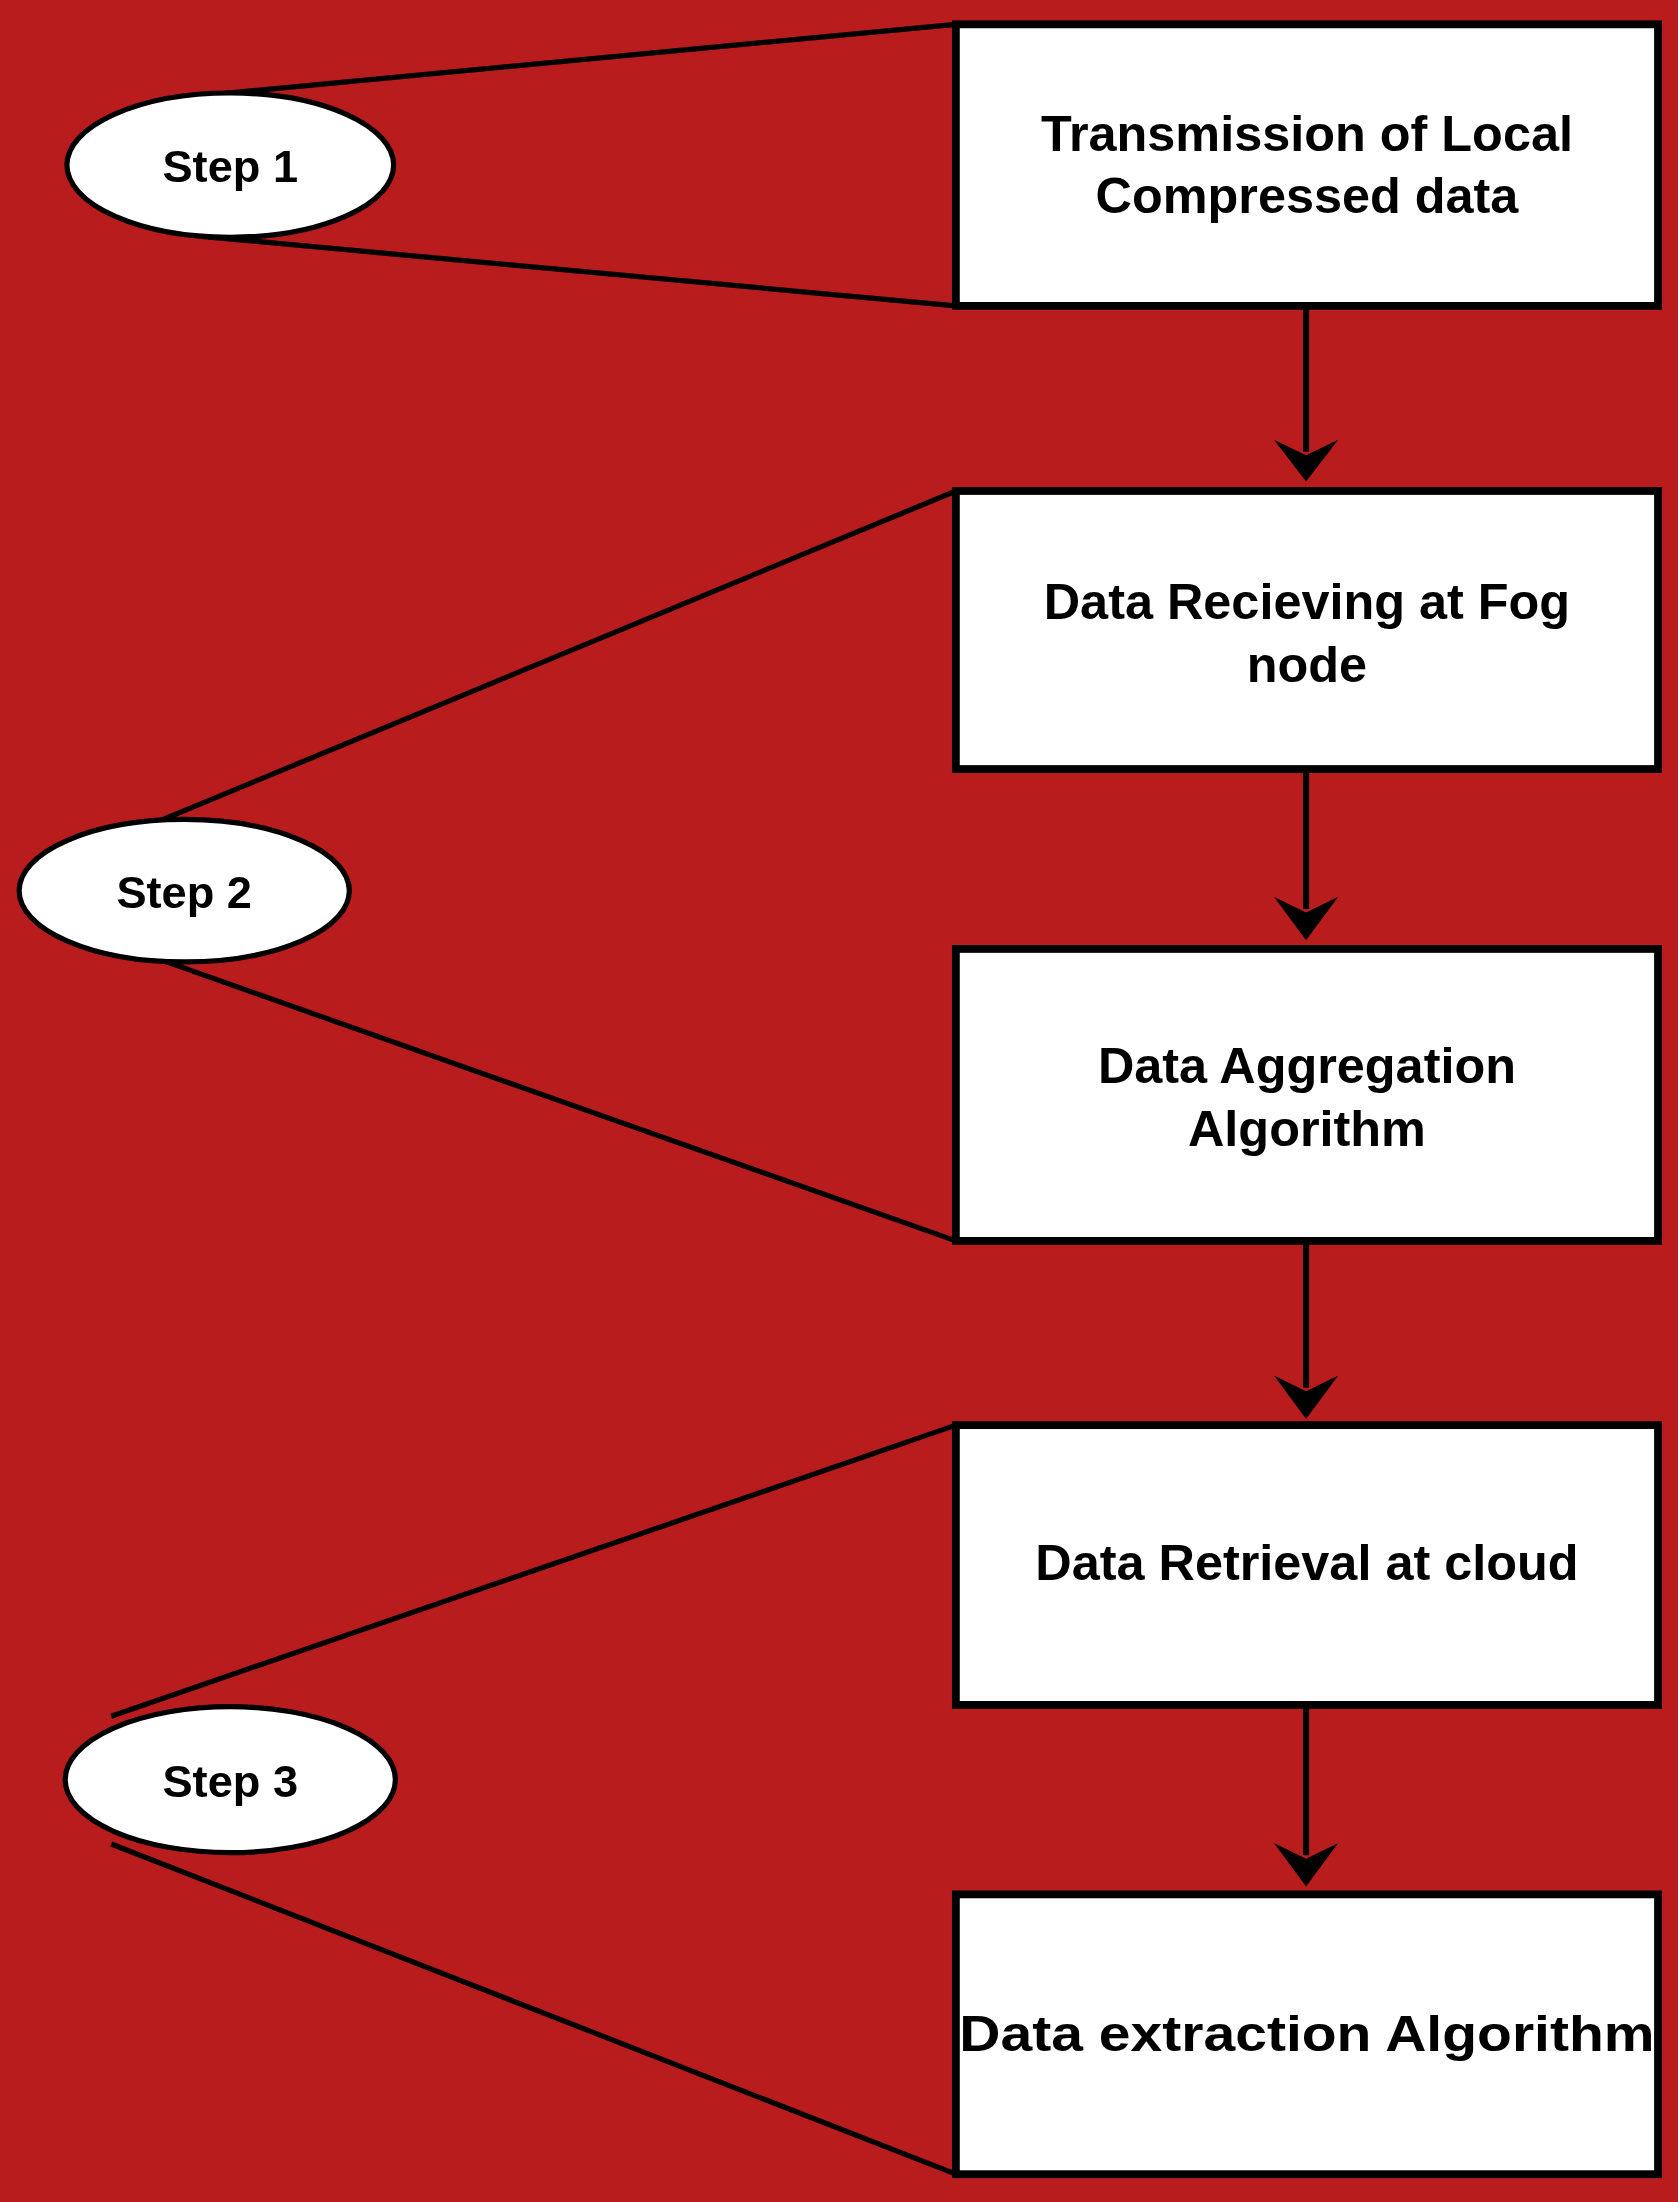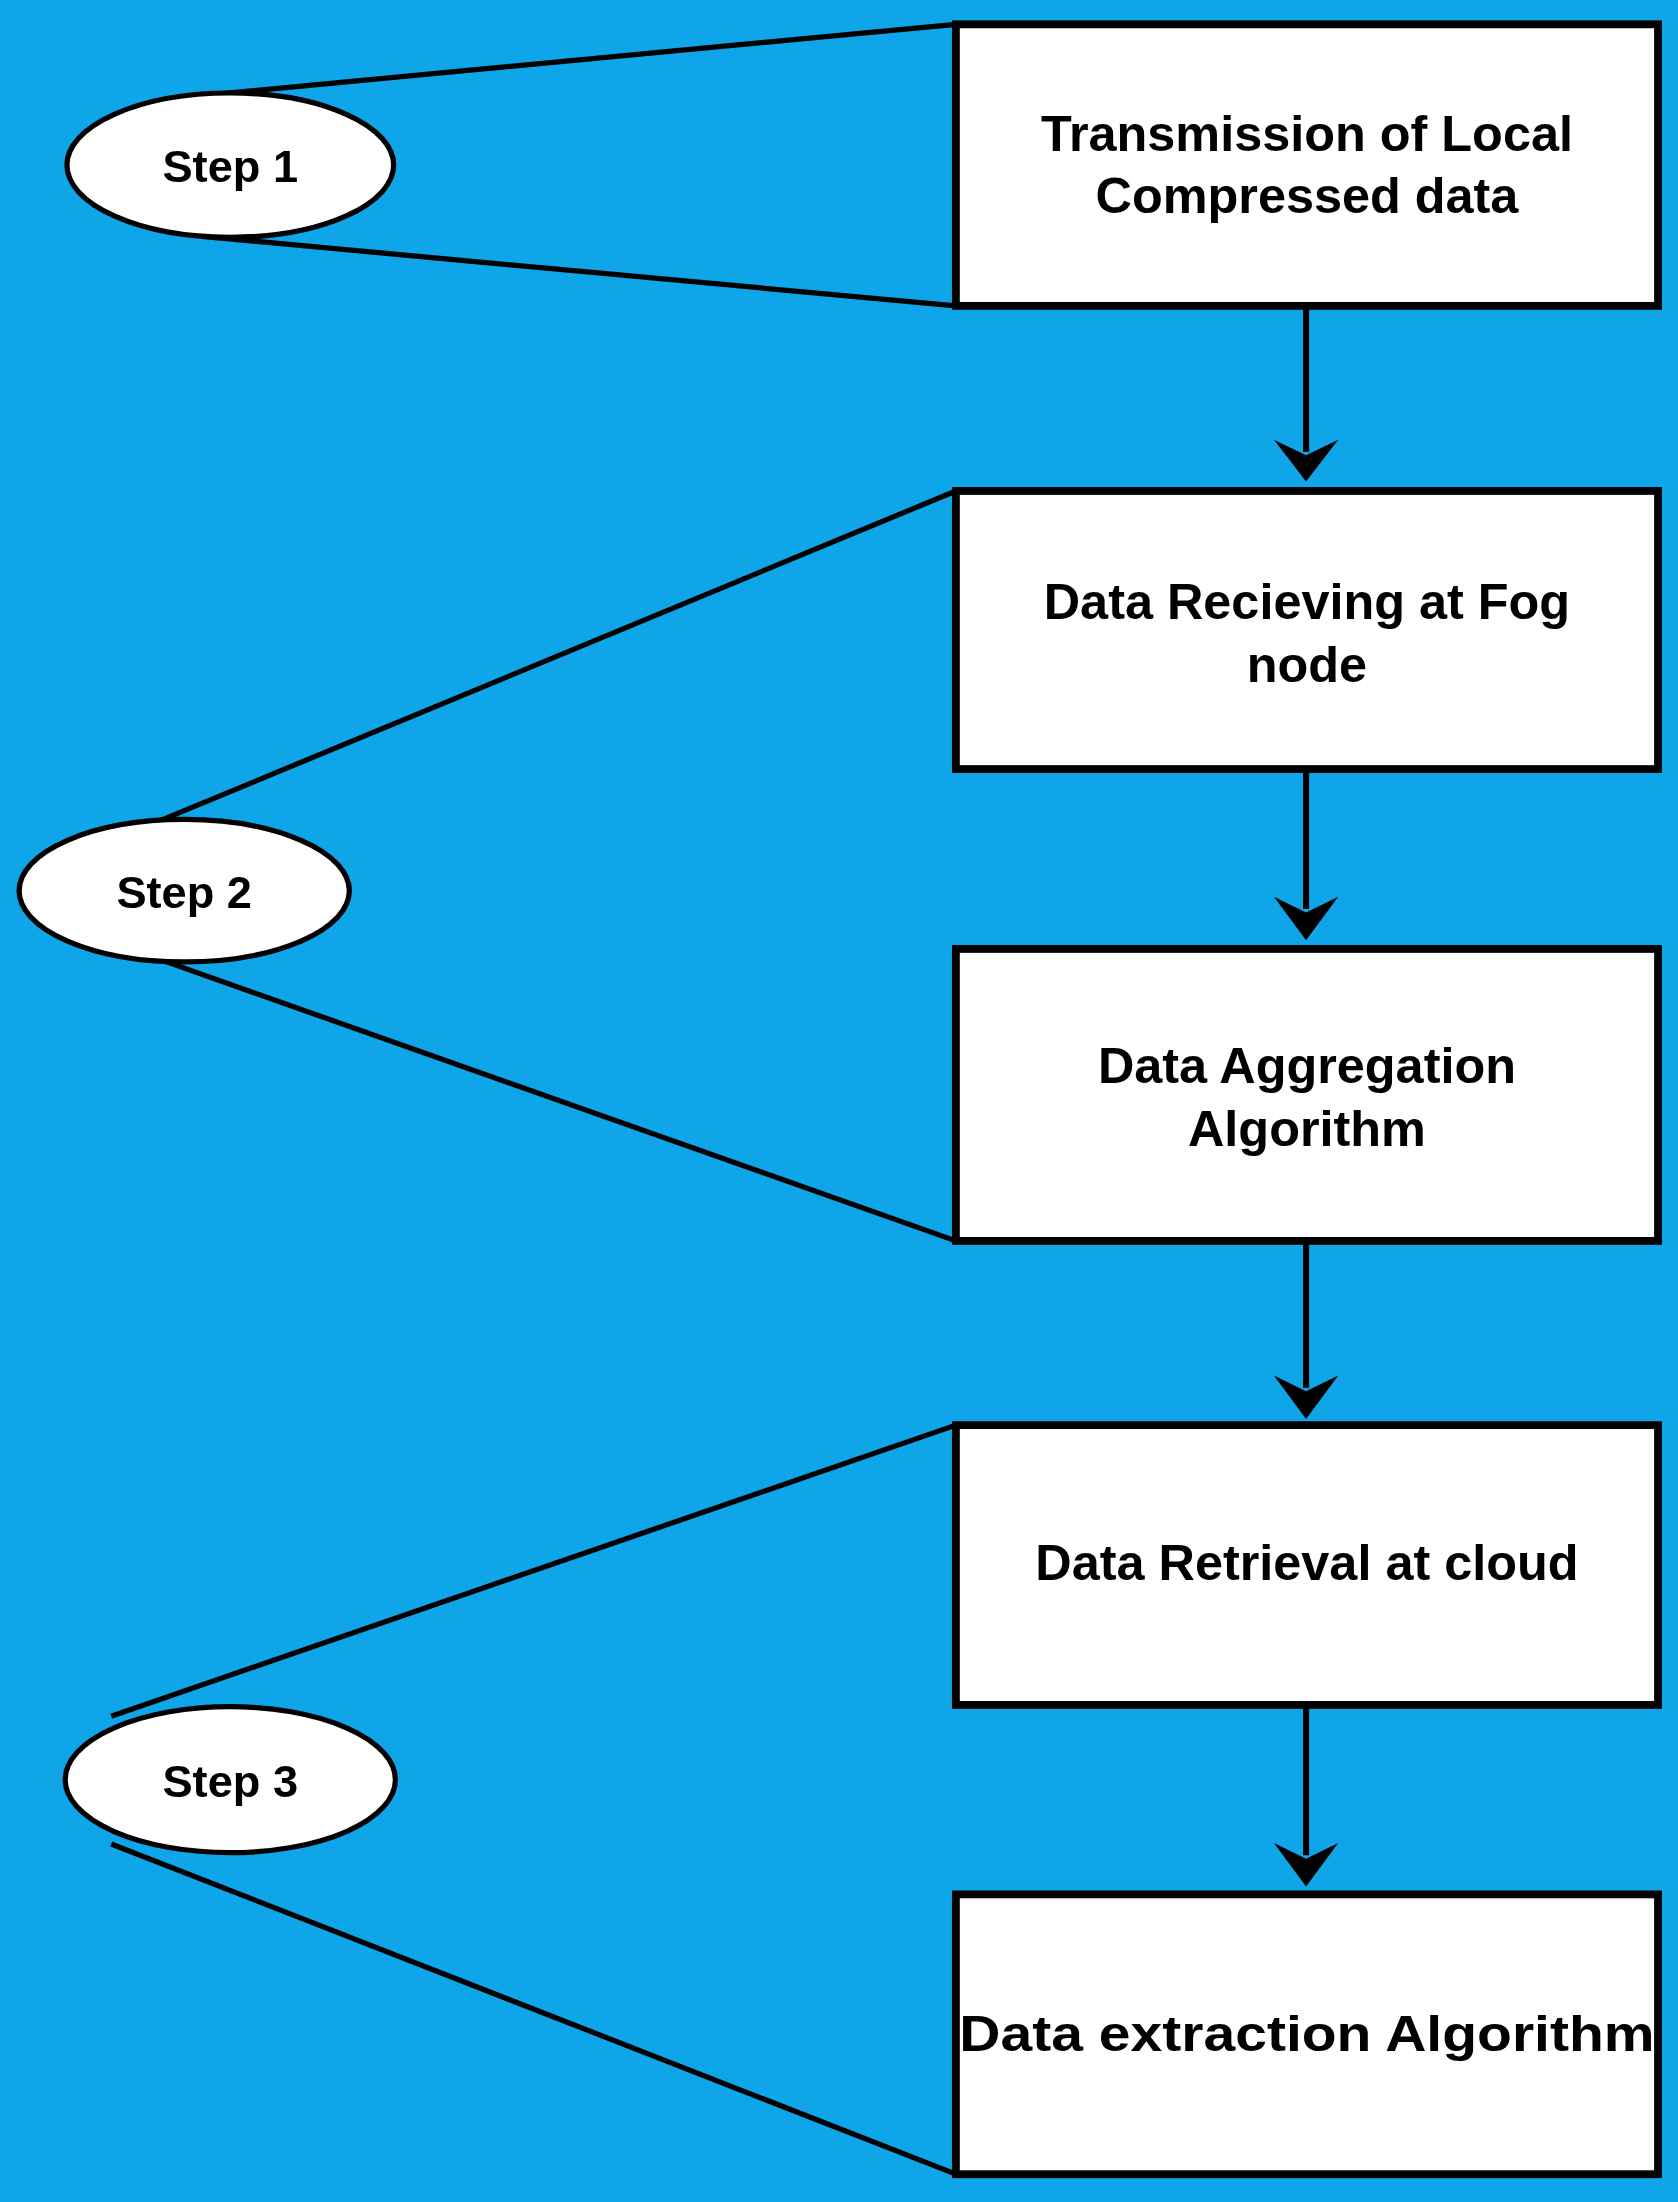--- a/index.html
+++ b/index.html
@@ -7,21 +7,21 @@
     padding: 0;
     background: #ffffff;
   }
   body {
     font-family: "Liberation Sans", sans-serif;
   }
   #canvas-wrap {
     position: relative;
     width: 1678px;
     height: 2202px;
-    background: #0ea5e9;
+    background: #b91c1c;
     overflow: hidden;
   }
   svg.diagram {
     position: absolute;
     left: 0;
     top: 0;
     width: 1678px;
     height: 2202px;
     display: block;
   }

